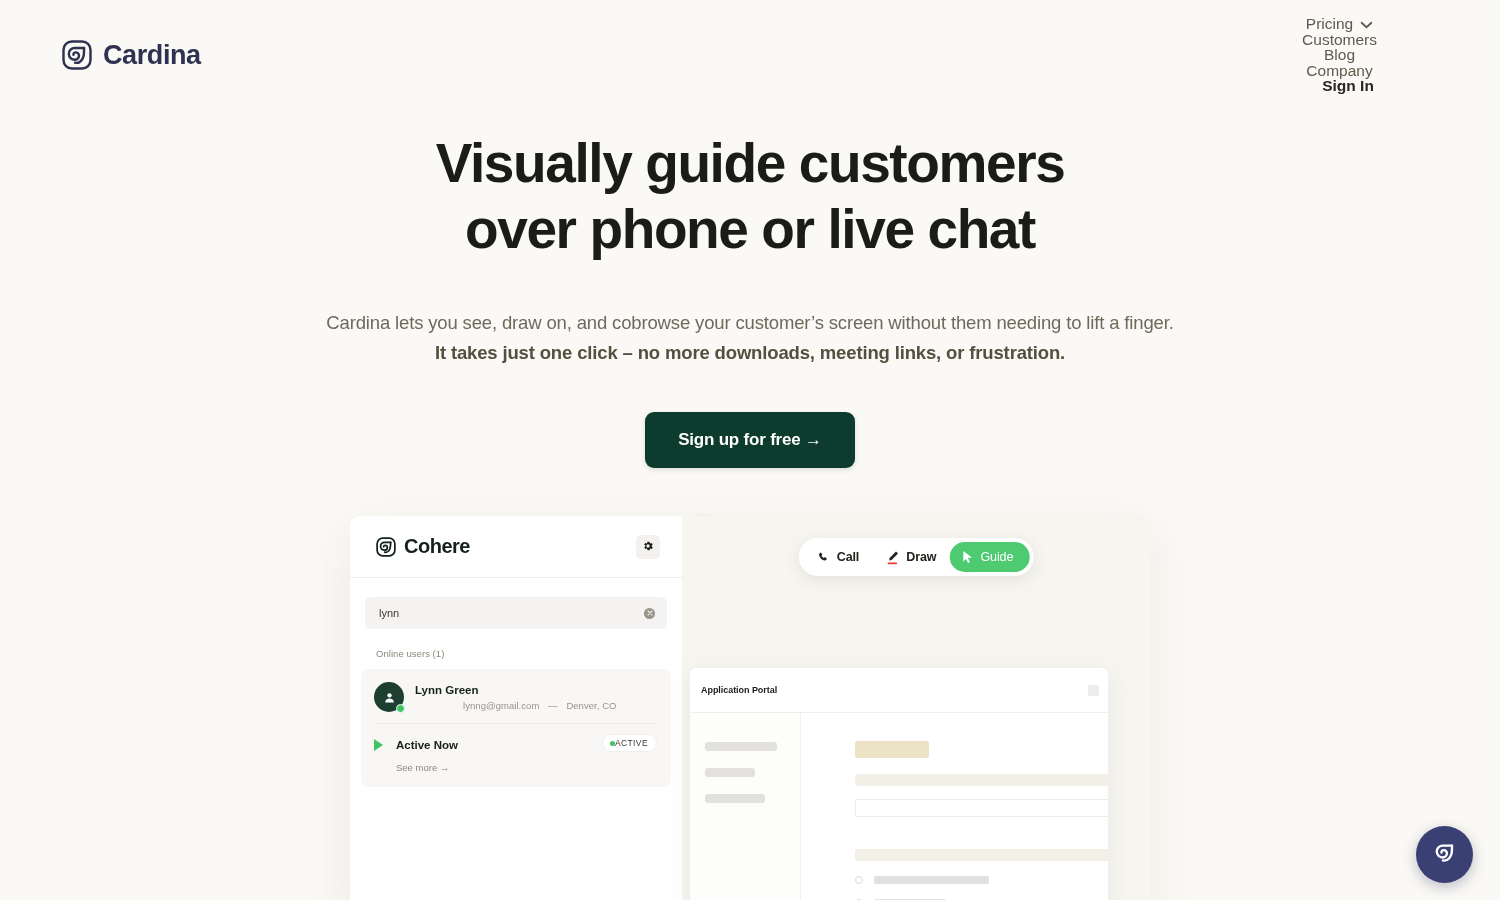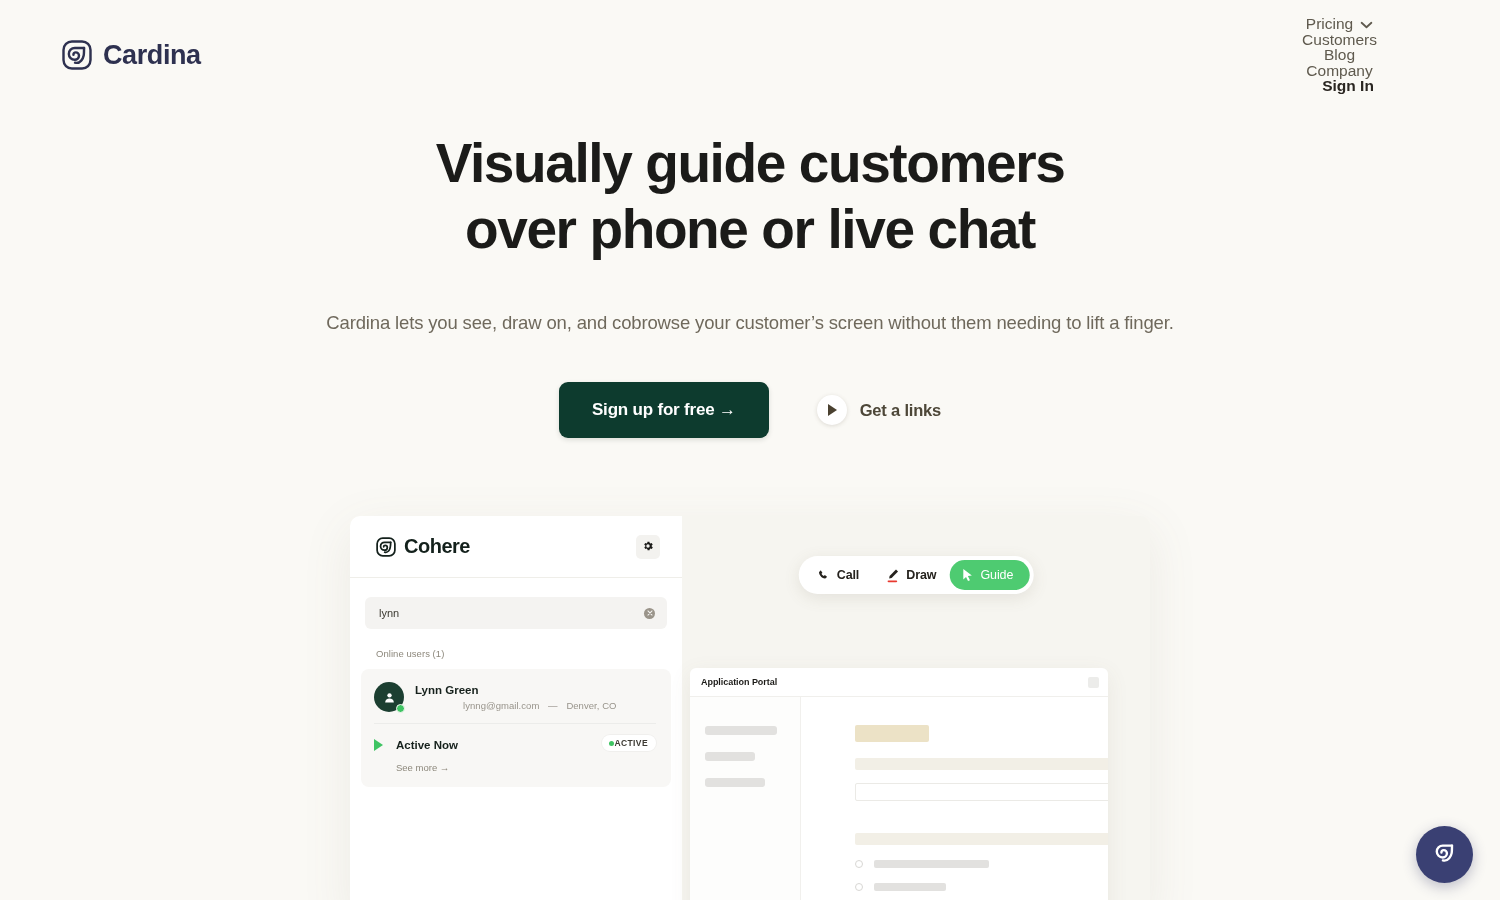--- a/index.html
+++ b/index.html
@@ -105,22 +105,22 @@
     display: block;
     font-weight: 700;
     color: #54503f;
     margin-top: 1px;
   }
 
   .cta-row {
     margin-top: 45px;
     display: flex;
     align-items: center;
-    justify-content: center;
     gap: 48px;
+    flex-direction: column;
   }
   .btn-primary {
     background: #0d3b2e;
     color: #ffffff;
     font-size: 17px;
     font-weight: 700;
     letter-spacing: -0.2px;
     border: none;
     border-radius: 9px;
     padding: 18px 33px;
@@ -300,21 +300,21 @@
     font-size: 11.5px;
     font-weight: 700;
     color: #16211c;
     flex: 1;
   }
   .badge {
     background: #ffffff;
     border-radius: 20px;
     padding: 3px 8px 3px 7px;
     font-size: 8.5px;
-    font-weight: 700;
+    font-weight: 400;
     color: #3d3a33;
     letter-spacing: 0.4px;
     display: inline-flex;
     align-items: center;
     box-shadow: 0 0 0 1px rgba(0,0,0,0.03);
   }
   .badge .bdot {
     width: 5px; height: 5px;
     border-radius: 50%;
     background: #3fc463;
@@ -328,21 +328,21 @@
 
   
   .cust-area {
     flex: 1;
     position: relative;
     background: #f6f5f0;
   }
 
   .toolbar {
     position: absolute;
-    top: 40px;
+    top: 22px;
     left: 50%;
     transform: translateX(-50%);
     background: #ffffff;
     border-radius: 30px;
     height: 38px;
     display: flex;
     align-items: center;
     gap: 0;
     padding: 0 4px 0 18px;
     box-shadow: 0 4px 16px rgba(110,100,80,0.13);
@@ -383,21 +383,21 @@
     left: 8px;
     top: 152px;
     width: 418px;
     height: 260px;
     background: #ffffff;
     border-radius: 6px 6px 0 0;
     box-shadow: 0 6px 22px rgba(110,100,80,0.09);
     overflow: hidden;
   }
   .portal-bar {
-    height: 29px;
+    height: 45px;
     border-bottom: 1px solid #f0efec;
     display: flex;
     align-items: center;
     justify-content: space-between;
     padding: 0 9px 0 11px;
   }
   .portal-title {
     font-size: 9px;
     font-weight: 700;
     color: #1c1b18;
@@ -488,20 +488,21 @@
   </header>
 
   <section class="hero">
     <h1>
       <span class="line">Visually guide customers</span>
       <span class="line">over phone or live chat</span>
     </h1>
 
     <p class="hero-sub">
       <span>Cardina lets you see, draw on, and cobrowse your customer’s screen without them needing to lift a finger.</span>
+      <span class="strong">It takes just one click – no more downloads, meeting links, or frustration.</span>
     </p>
 
     <div class="cta-row">
       <button class="btn-primary">Sign up for free →</button>
 
       <div class="demo-link">
         <span class="play-circle">
           <span class="play-tri"></span>
         </span>
         <span class="demo-label">Get a links</span>

